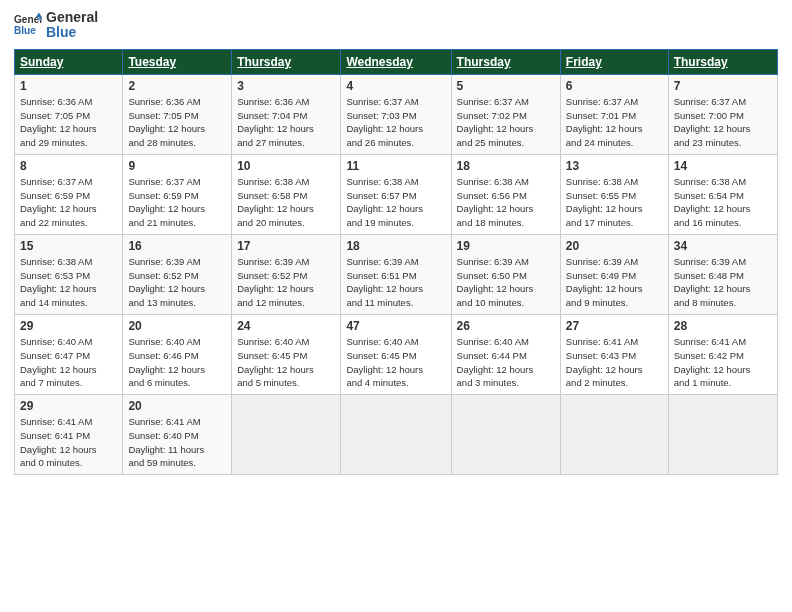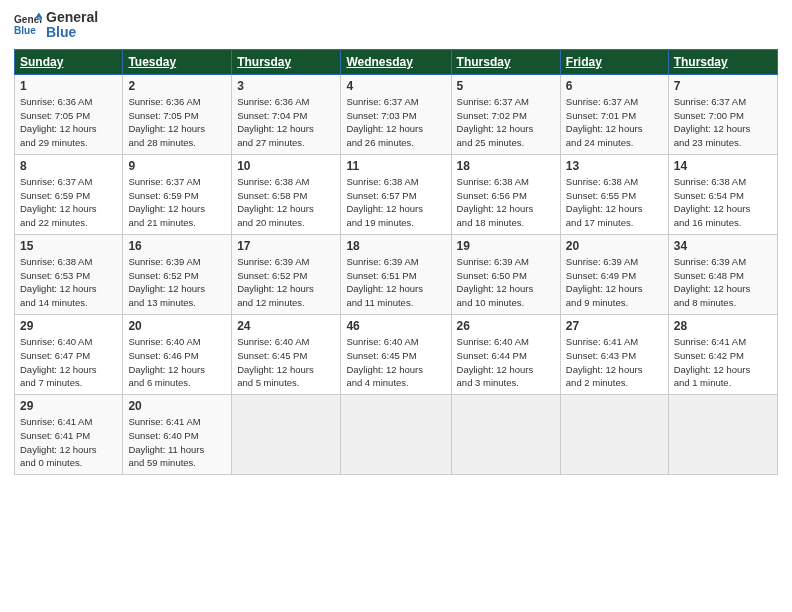--- a/index.html
+++ b/index.html
@@ -289,21 +289,21 @@
 and 6 minutes.</div>
           </td>
           <td>
             <span class="day-num">24</span>
             <div class="day-info" style="white-space: pre-line;">Sunrise: 6:40 AM
 Sunset: 6:45 PM
 Daylight: 12 hours
 and 5 minutes.</div>
           </td>
           <td>
-            <span class="day-num">46</span>
+            <span class="day-num">47</span>
             <div class="day-info" style="white-space: pre-line;">Sunrise: 6:40 AM
 Sunset: 6:45 PM
 Daylight: 12 hours
 and 4 minutes.</div>
           </td>
           <td>
             <span class="day-num">26</span>
             <div class="day-info" style="white-space: pre-line;">Sunrise: 6:40 AM
 Sunset: 6:44 PM
 Daylight: 12 hours

